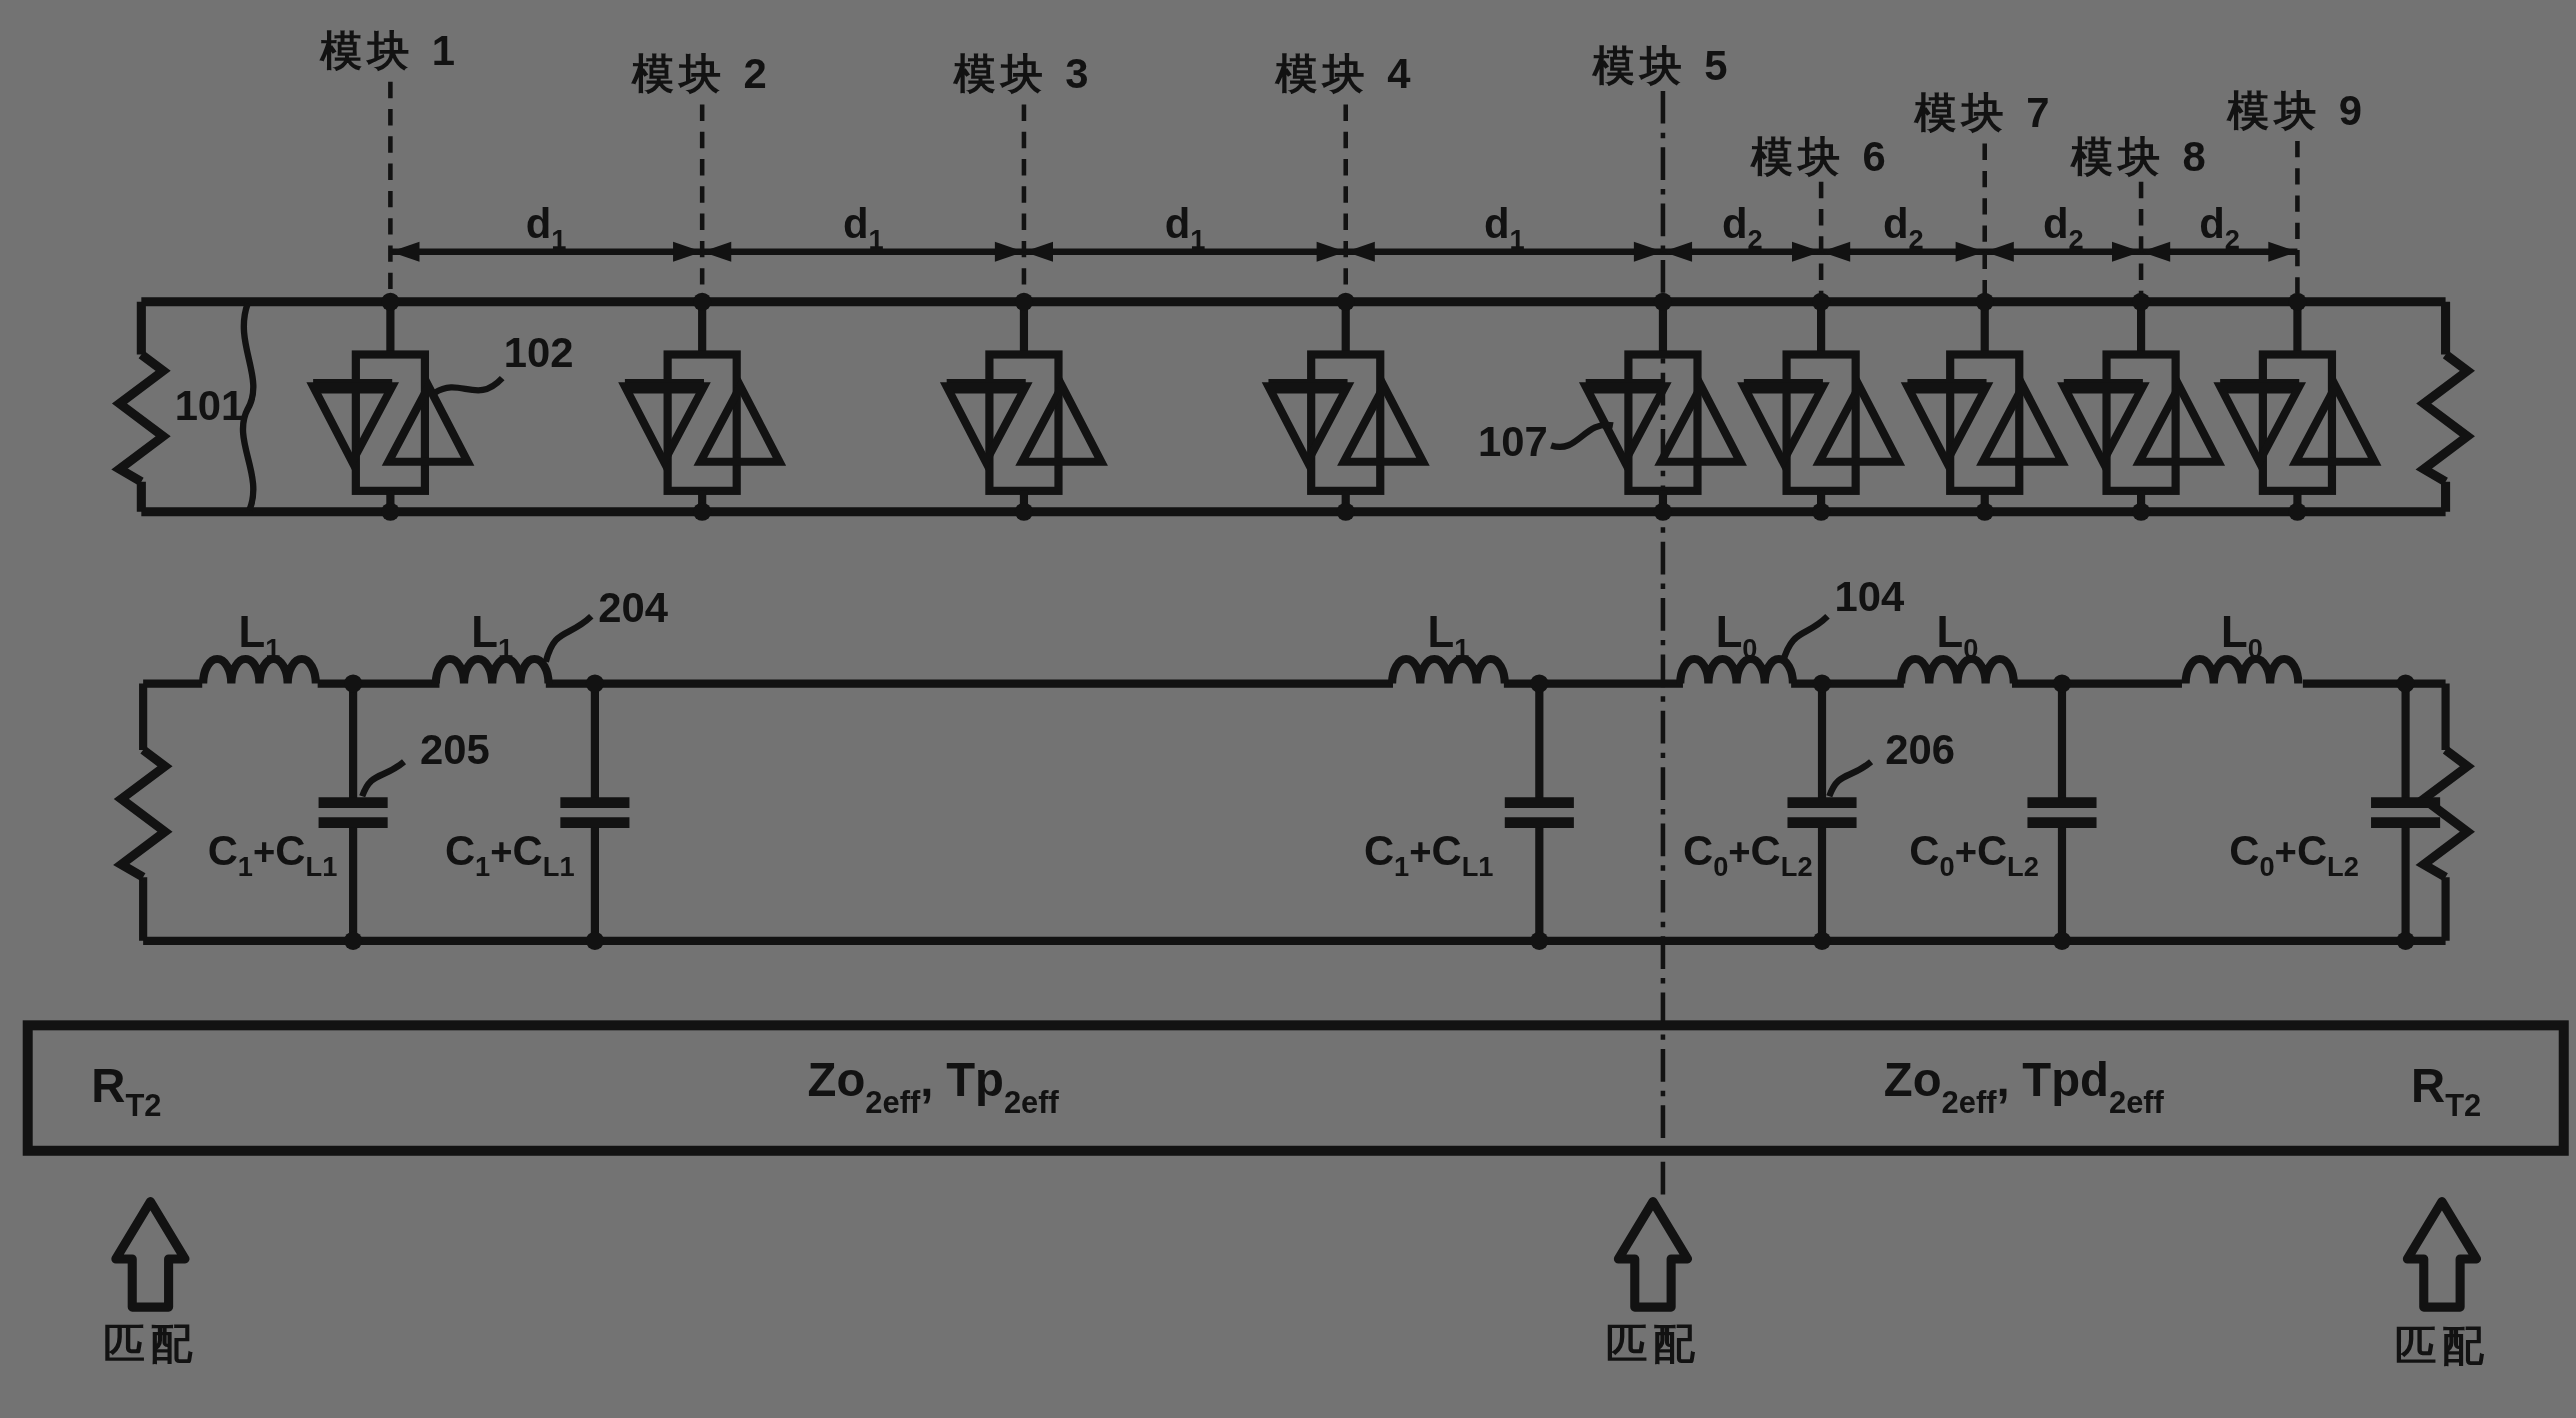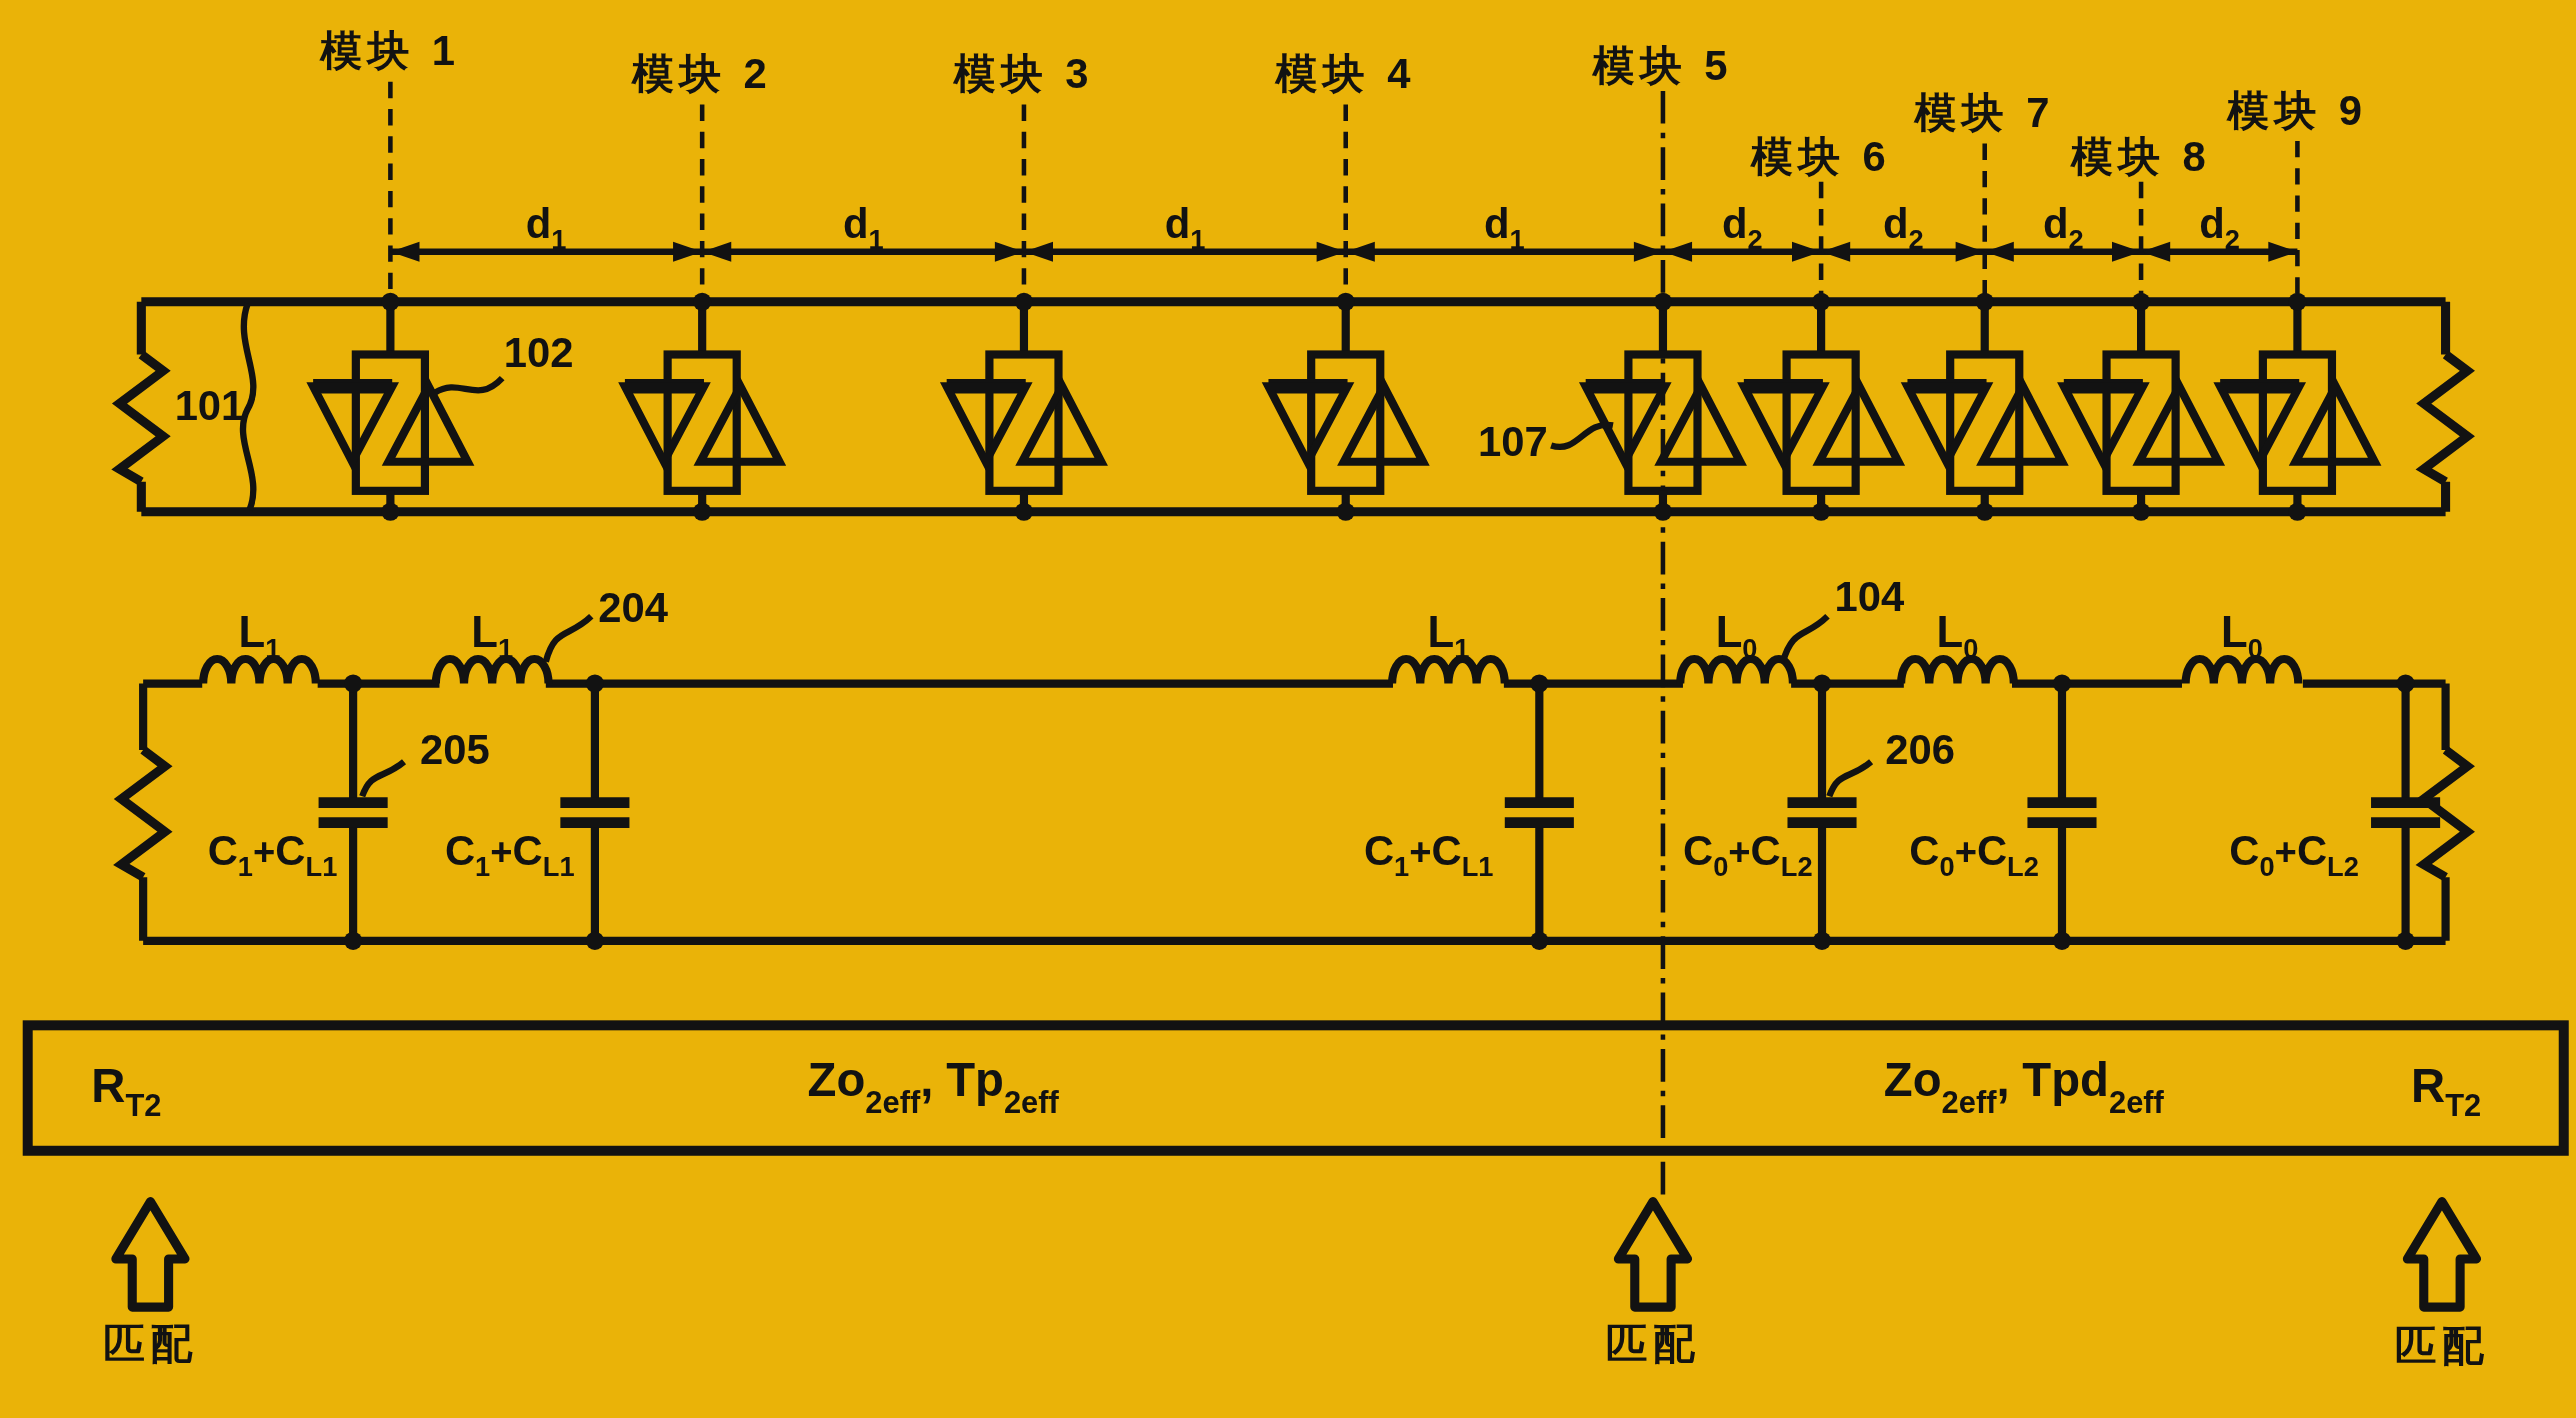--- a/index.html
+++ b/index.html
@@ -1,16 +1,16 @@
 <!DOCTYPE html>
 <html style="font-size:14.5px"><head>
 <meta charset="utf-8">
 <style>
   html,body{margin:0;padding:0;background:#ffffff;}
-  #stage{position:relative;width:2576px;height:1418px;background:#eab308;overflow:hidden;}
+  #stage{position:relative;width:2576px;height:1418px;background:#737373;overflow:hidden;}
   svg{display:block;}
   .stroke{stroke:#121212;fill:none;}
   .w5{stroke-width:5;}
   .w7{stroke-width:7;}
   .w9{stroke-width:9;}
   .w10{stroke-width:10;}
   .w11{stroke-width:11;}
   .w12{stroke-width:12;}
   .w16{stroke-width:16;}
   .dot{fill:#121212;stroke:none;}

